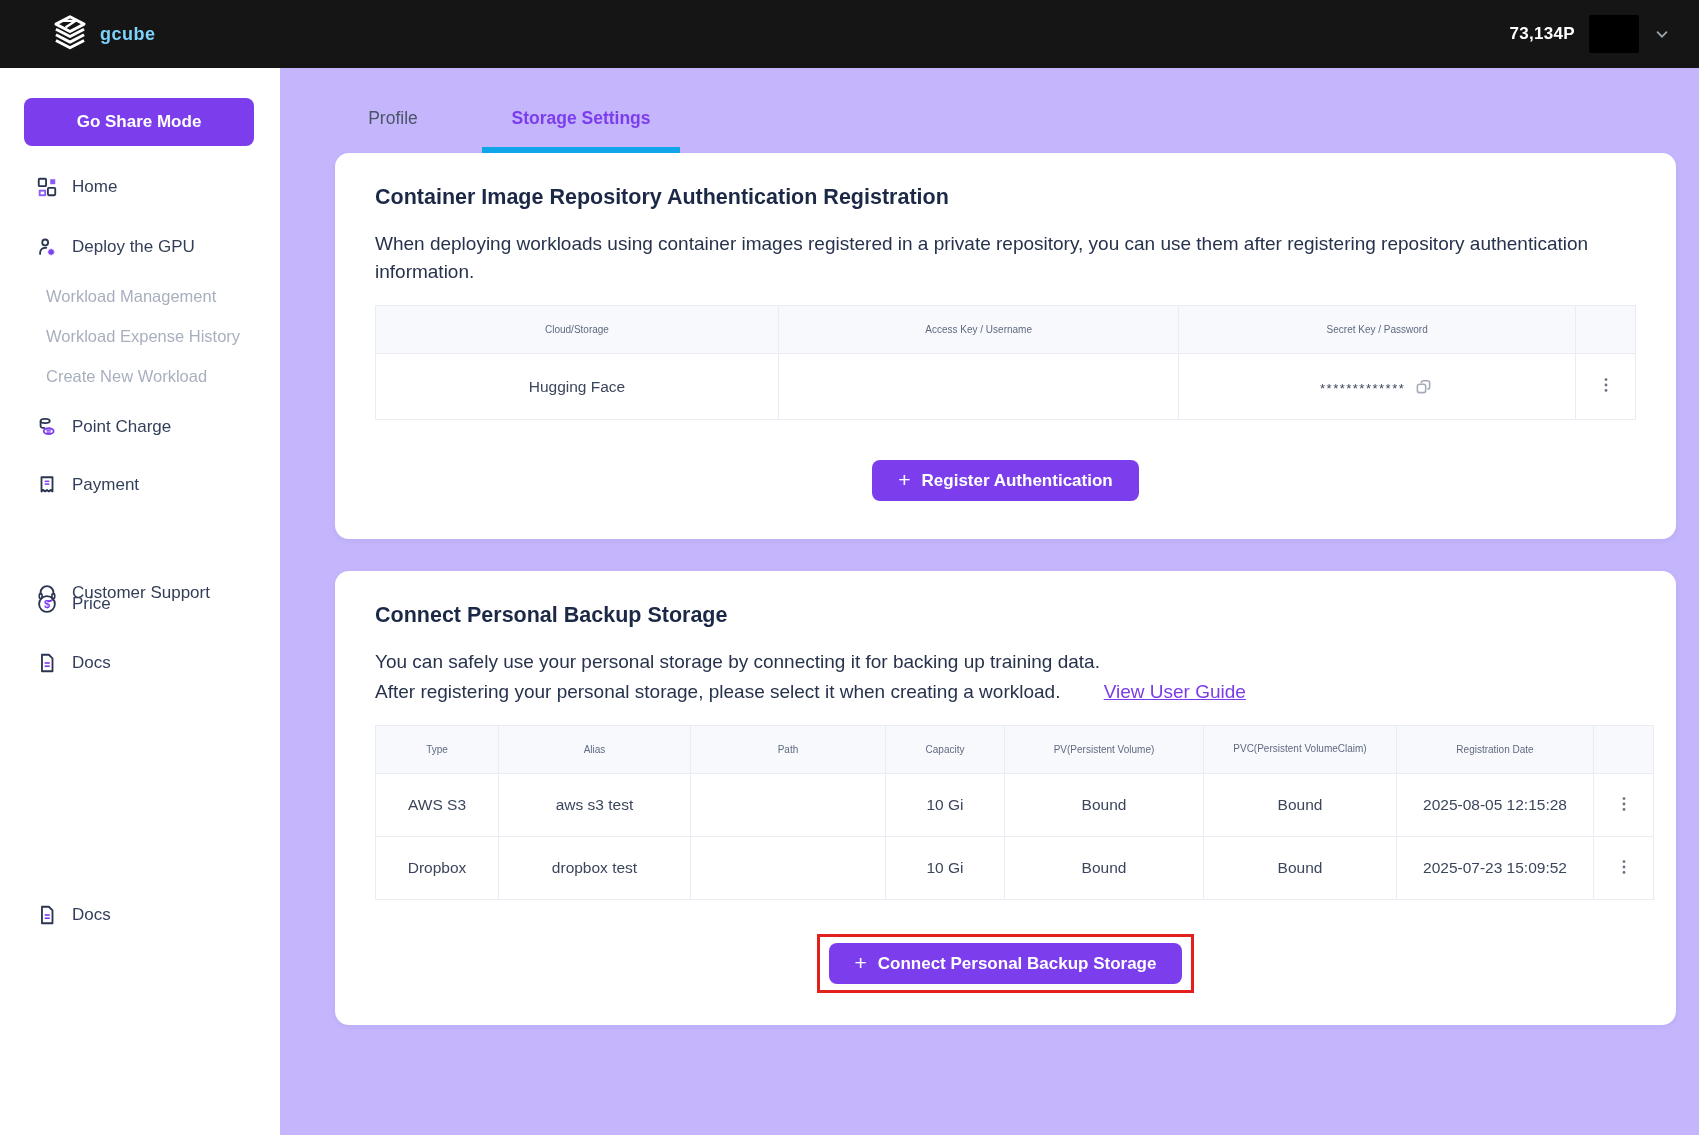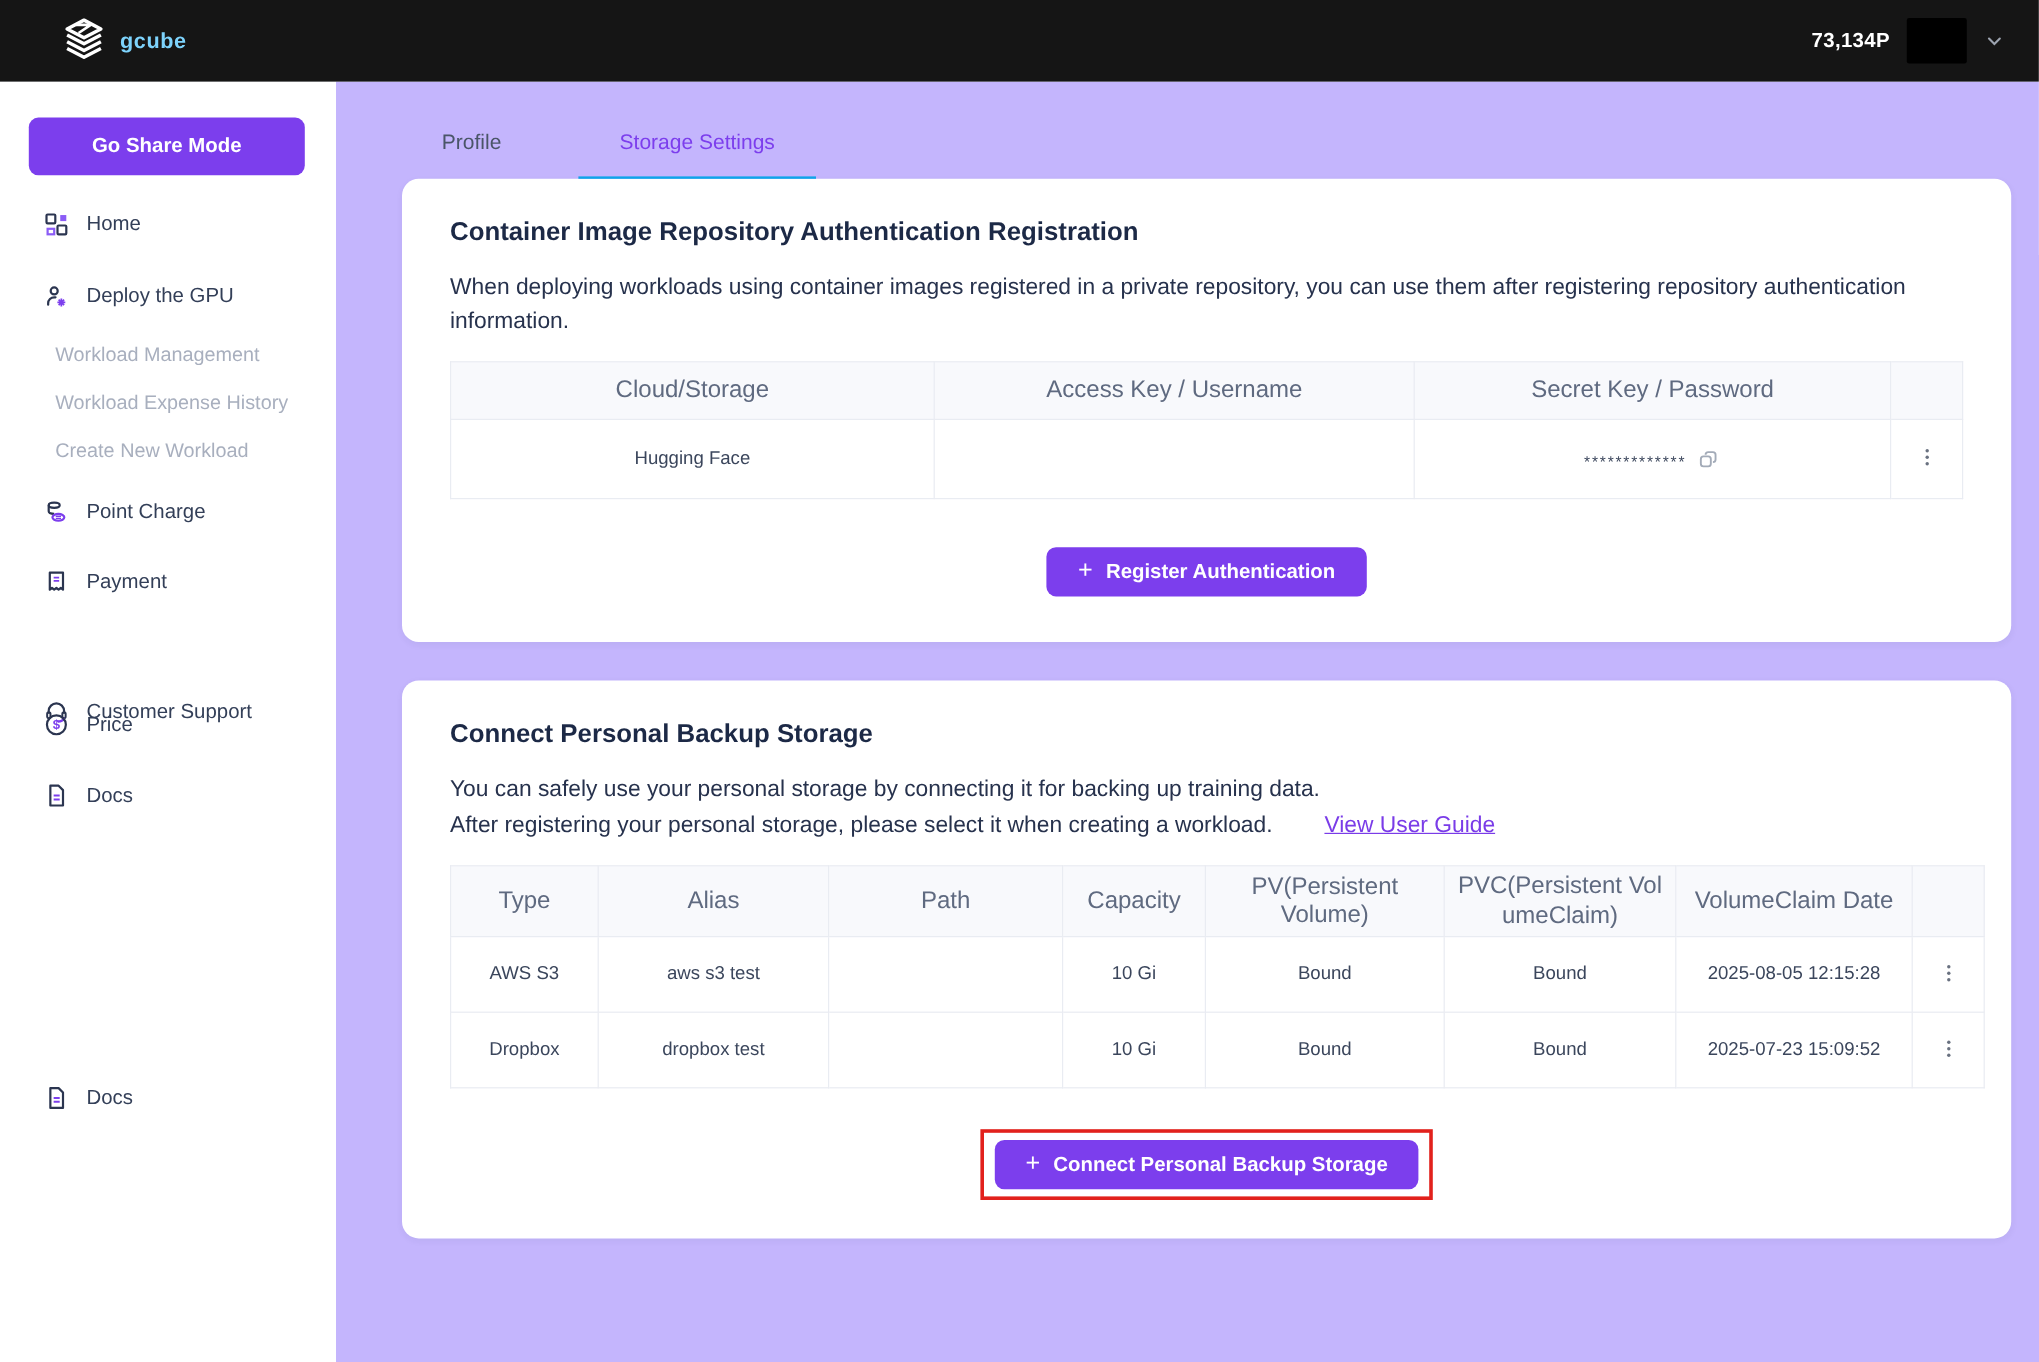--- a/index.html
+++ b/index.html
@@ -23,31 +23,31 @@
   .nav-item { position:absolute; left:0; height:30px; display:flex; align-items:center; gap:14px;
               padding-left:36px; font-size:17px; color:#333f58; cursor:pointer; white-space:nowrap; }
   .nav-item .icn { width:22px; height:22px; display:flex; align-items:center; }
   .nav-sub { position:absolute; left:0; height:26px; display:flex; align-items:center; padding-left:46px;
              font-size:16.5px; color:#a8afbe; cursor:pointer; white-space:nowrap; }
 
   
   .main { position:absolute; left:280px; top:68px; right:0; bottom:0; background:#c4b5fd; overflow:hidden;padding-left:16px; }
   .tabs { display:flex; padding:40px 0 0 8px; }
   .tab { width:178px; text-align:center; font-size:17.5px; color:#4a5568; padding-bottom:18px; cursor:pointer; }
-  .tab.active { width:198px; color:#7c3eed; font-weight:400; border-bottom:2px solid #0ea5e9;text-align:center; }
+  .tab.active { width:198px; color:#7c3eed; font-weight:700; border-bottom:6px solid #0ea5e9;text-align:center; }
 
   .card { background:#fff; border-radius:14px; margin:0 23px 0 39px; padding:32px 40px 30px 40px;
           box-shadow:0 2px 6px rgba(25,35,65,.05); }
   .card + .card { margin-top:32px; }
   .card h2 { font-size:21.5px; color:#1c2946; font-weight:700; }
   .card .desc { margin-top:20px; font-size:19px; color:#27324d; line-height:1.45; }
 
   table { border-collapse:collapse; width:100%; table-layout:fixed; margin-top:20px; }
   th, td { border:1px solid #e9ecf2; text-align:center; font-weight:normal; }
-  th { background:#f8f9fc; color:#5f6a80; font-size:20px; height:48px; padding:4px 6px; }
+  th { background:#f8f9fc; color:#5f6a80; font-size:10px; height:48px; padding:4px 6px; }
   td { color:#3b465c; font-size:15.5px; height:66px; padding:6px; }
   .t2 td { height:63px; }
   th.brk { word-break:break-all; line-height:1.25; }
   .secret { display:flex; align-items:center; justify-content:center; gap:8px; }
   .stars { letter-spacing:1.5px; font-size:13px; color:#3b465c; transform:translateY(2px); }
   .icon-btn { background:none; border:none; cursor:pointer; display:flex; align-items:center; padding:0; }
   .kebab { background:none; border:none; cursor:pointer; padding:2px; }
   .date-cell { line-height:1.35; }
 
   .primary-btn { display:flex; align-items:center; justify-content:center; gap:11px; margin:40px auto 8px;
@@ -277,21 +277,21 @@
           <col style="width:60px">
       </colgroup>
       <thead>
         <tr>
           <th>Type</th>
           <th>Alias</th>
           <th>Path</th>
           <th>Capacity</th>
           <th>PV(Persistent Volume)</th>
           <th class="brk">PVC(Persistent VolumeClaim)</th>
-          <th>VolumeClaim Date</th>
+          <th>Registration Date</th>
           <th></th>
         </tr>
       </thead>
       <tbody>
         <tr>
           <td>AWS S3</td>
           <td>aws s3 test</td>
           <td></td>
           <td>10 Gi</td>
           <td>Bound</td>

